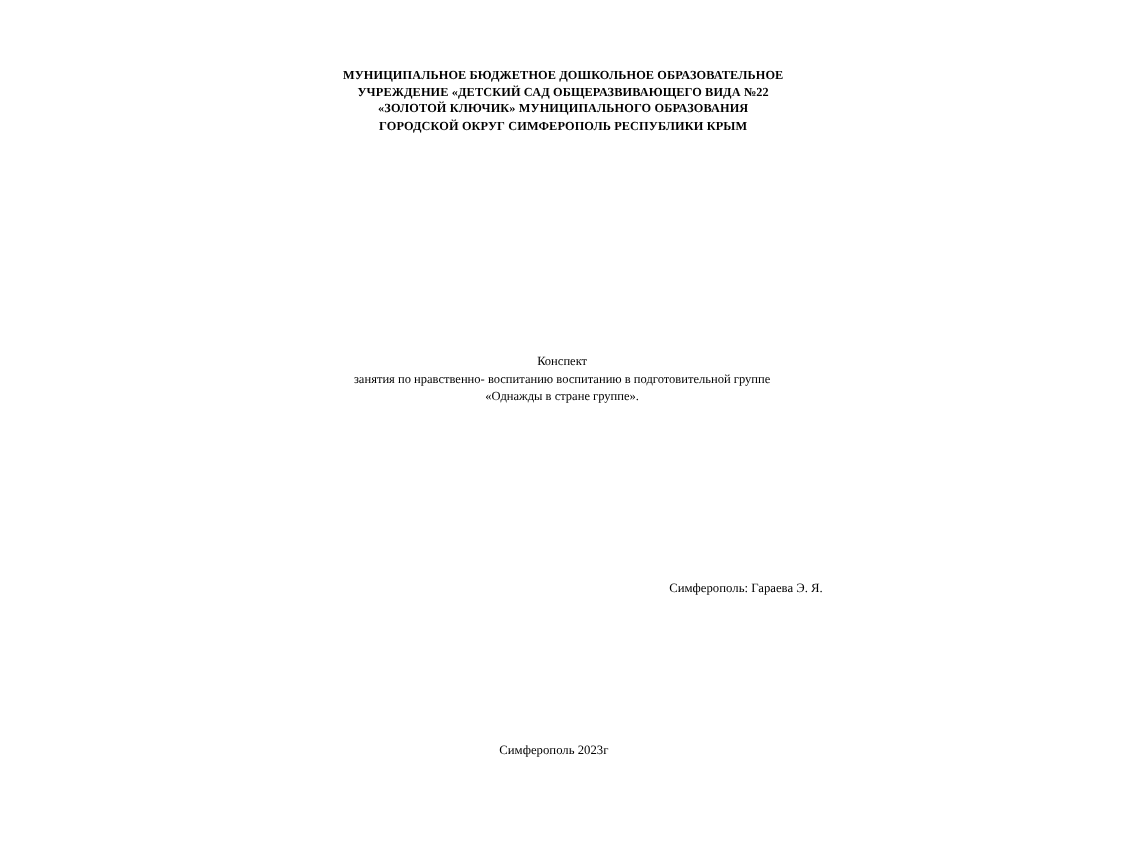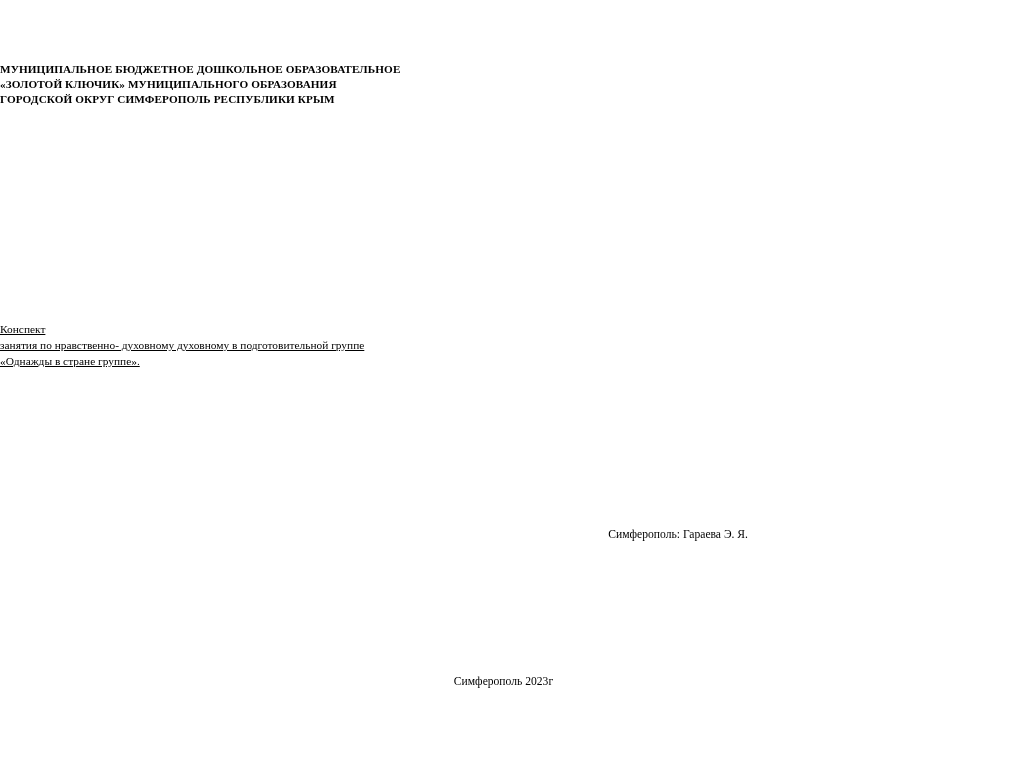--- a/index.html
+++ b/index.html
@@ -19,41 +19,40 @@
     width: 1024px;
     height: 768px;
     background: #ffffff;
   }
   
   .header-block {
     position: absolute;
     left: 0;
     right: 0;
     top: 62px;
-    text-align: left;
+    text-align: center;
     font-size: 11.2px;
     line-height: 15.2px;
     letter-spacing: 0.1px;
     font-weight: bold;
     text-transform: uppercase;
   }
   .header-block .hline {
     display: block;
     white-space: nowrap;
   }
   
   .title-block {
     position: absolute;
     left: 0;
     right: 2px;
     top: 321px;
-    text-align: left;
+    text-align: center;
     font-size: 11.4px;
     line-height: 16px;
-    text-decoration: underline;
   }
   .title-block .tline {
     display: block;
     white-space: nowrap;
   }
   
   .author-block {
     position: absolute;
     right: 276px;
     top: 527px;
@@ -76,27 +75,28 @@
     white-space: nowrap;
   }
 </style>
 </head>
 <body>
 
 <div class="page">
 
   <div class="header-block">
     <span class="hline">МУНИЦИПАЛЬНОЕ БЮДЖЕТНОЕ ДОШКОЛЬНОЕ ОБРАЗОВАТЕЛЬНОЕ</span>
+    <span class="hline">УЧРЕЖДЕНИЕ «ДЕТСКИЙ САД ОБЩЕРАЗВИВАЮЩЕГО ВИДА №22</span>
     <span class="hline">«ЗОЛОТОЙ КЛЮЧИК» МУНИЦИПАЛЬНОГО ОБРАЗОВАНИЯ</span>
     <span class="hline">ГОРОДСКОЙ ОКРУГ СИМФЕРОПОЛЬ РЕСПУБЛИКИ КРЫМ</span>
   </div>
 
   <div class="title-block">
     <span class="tline">Конспект</span>
-    <span class="tline">занятия по нравственно- духовному духовному в подготовительной группе</span>
+    <span class="tline">занятия по нравственно- воспитанию воспитанию в подготовительной группе</span>
     <span class="tline">«Однажды в стране группе».</span>
   </div>
 
   <div class="author-block">Симферополь: Гараева Э. Я.</div>
 
   <div class="footer-block">
     <span class="fline">Симферополь 2023г</span>
   </div>
 
 </div>

